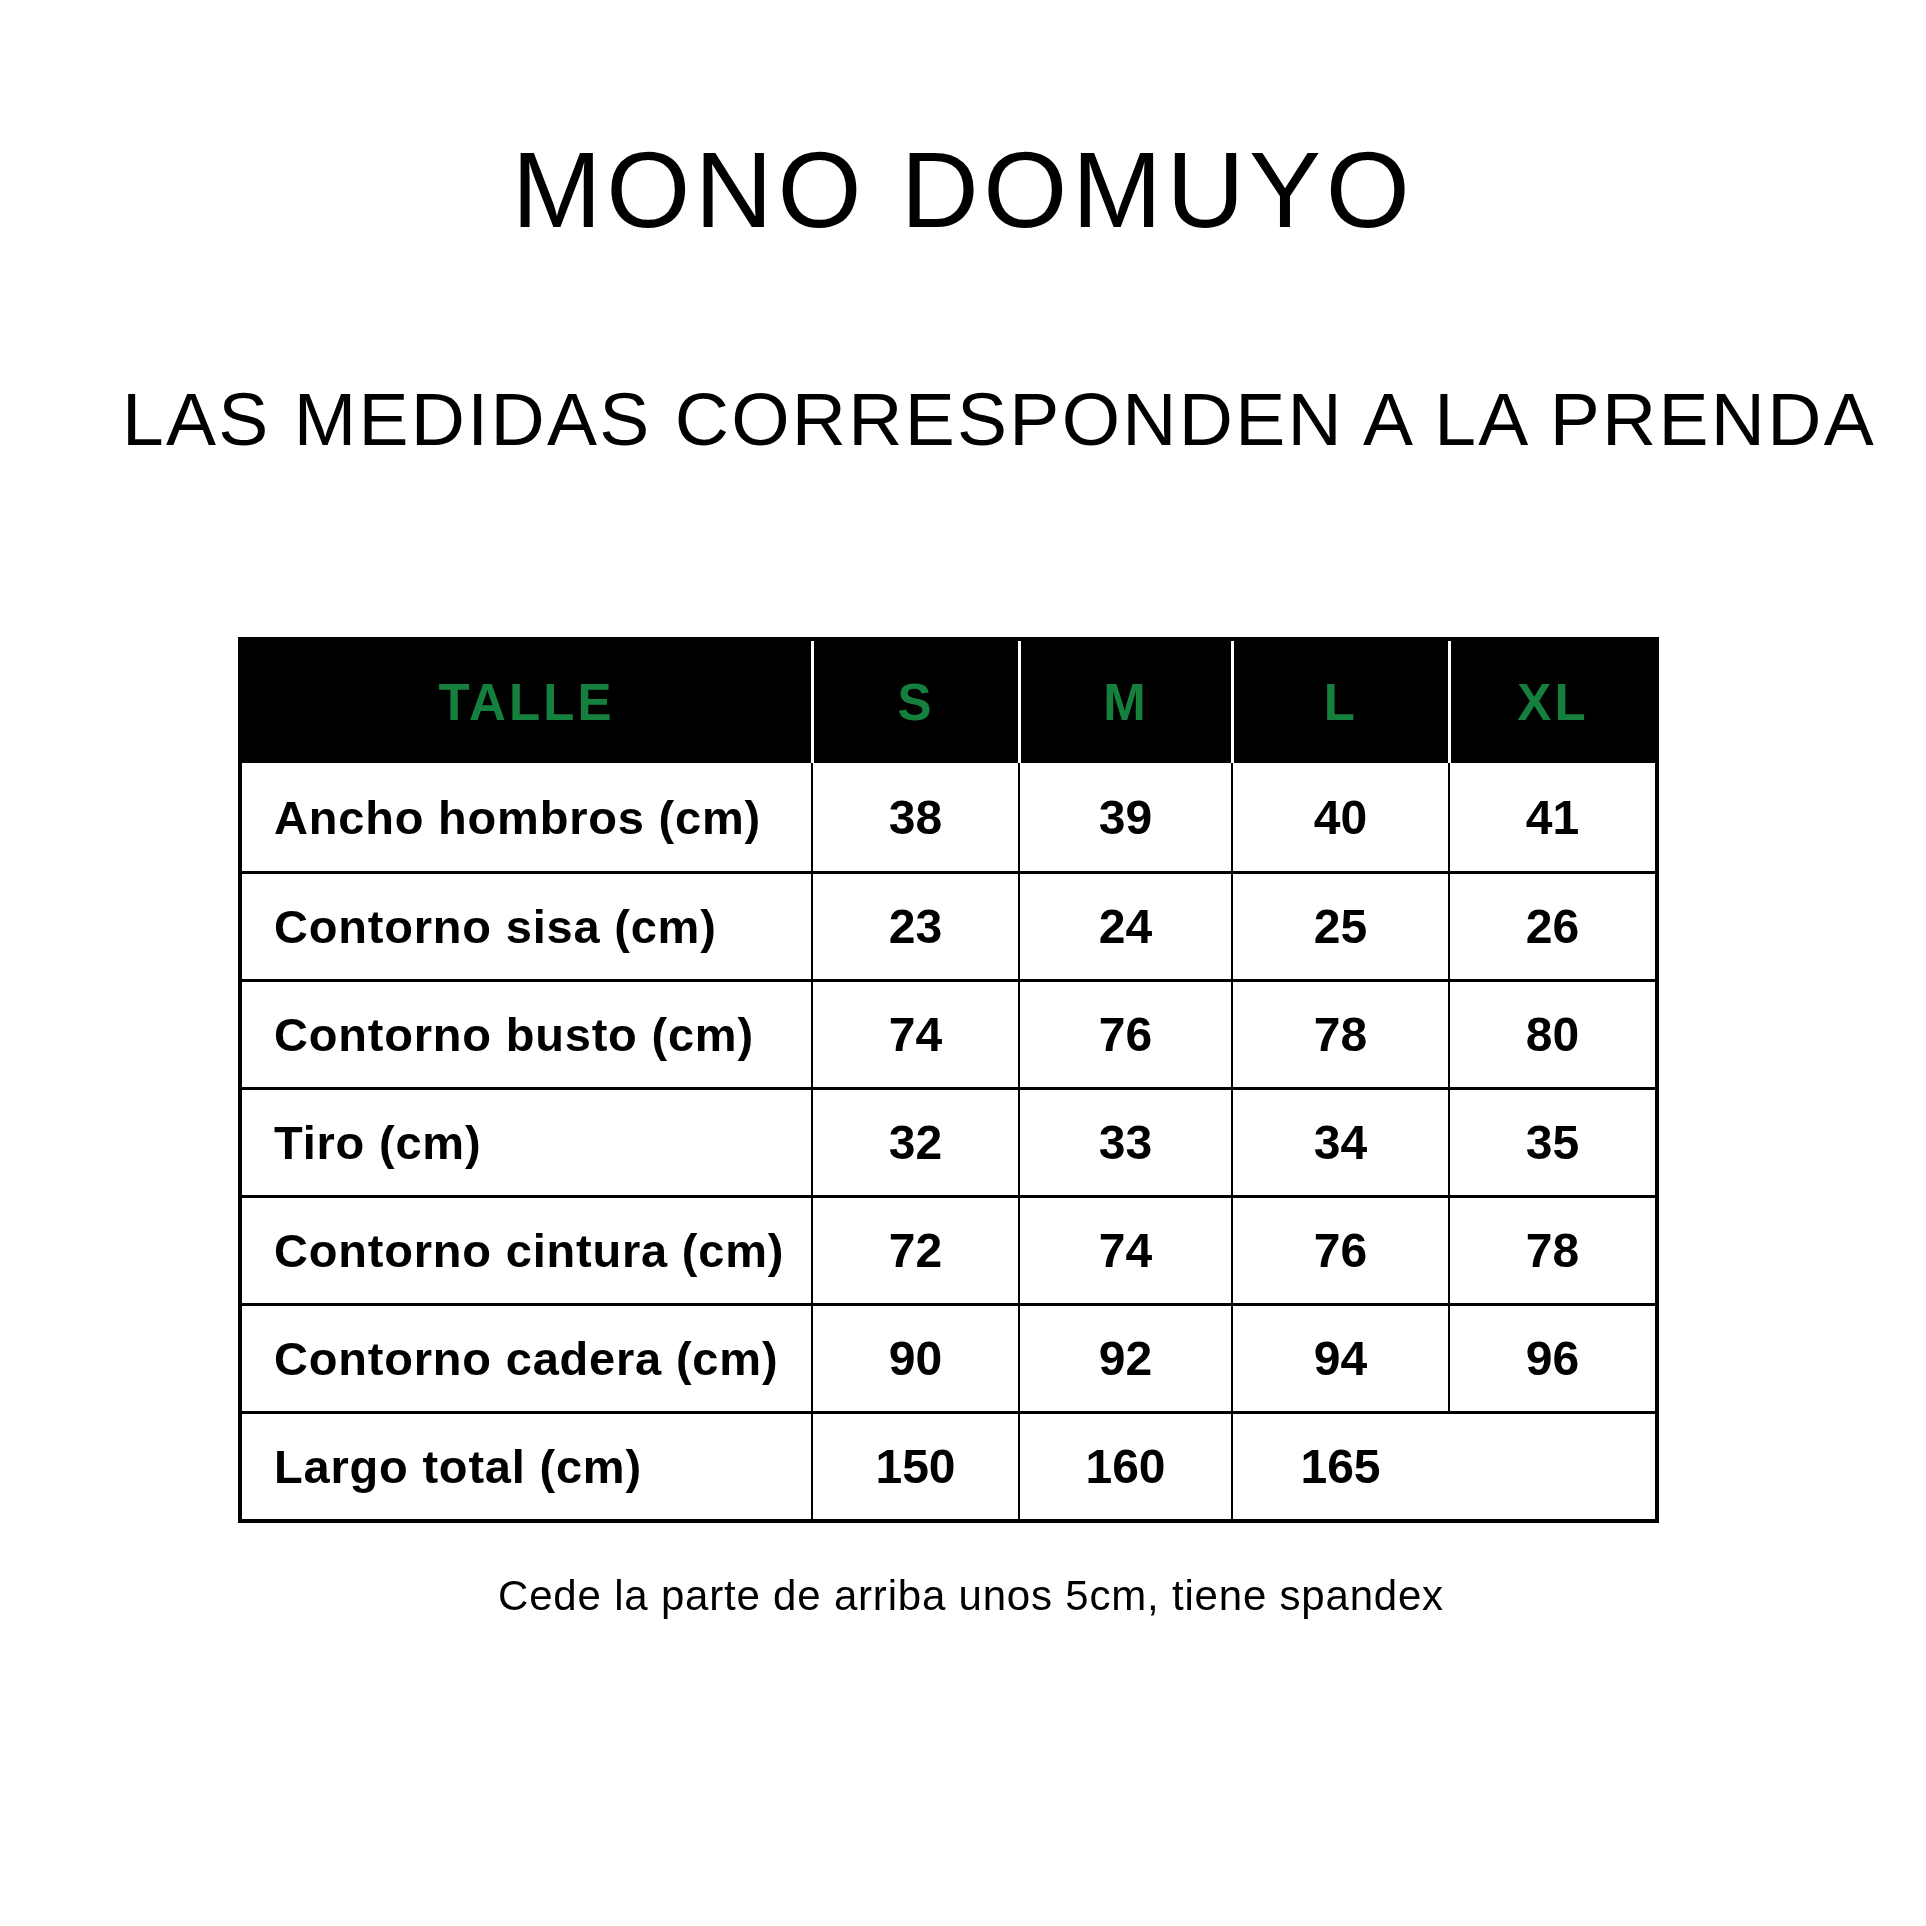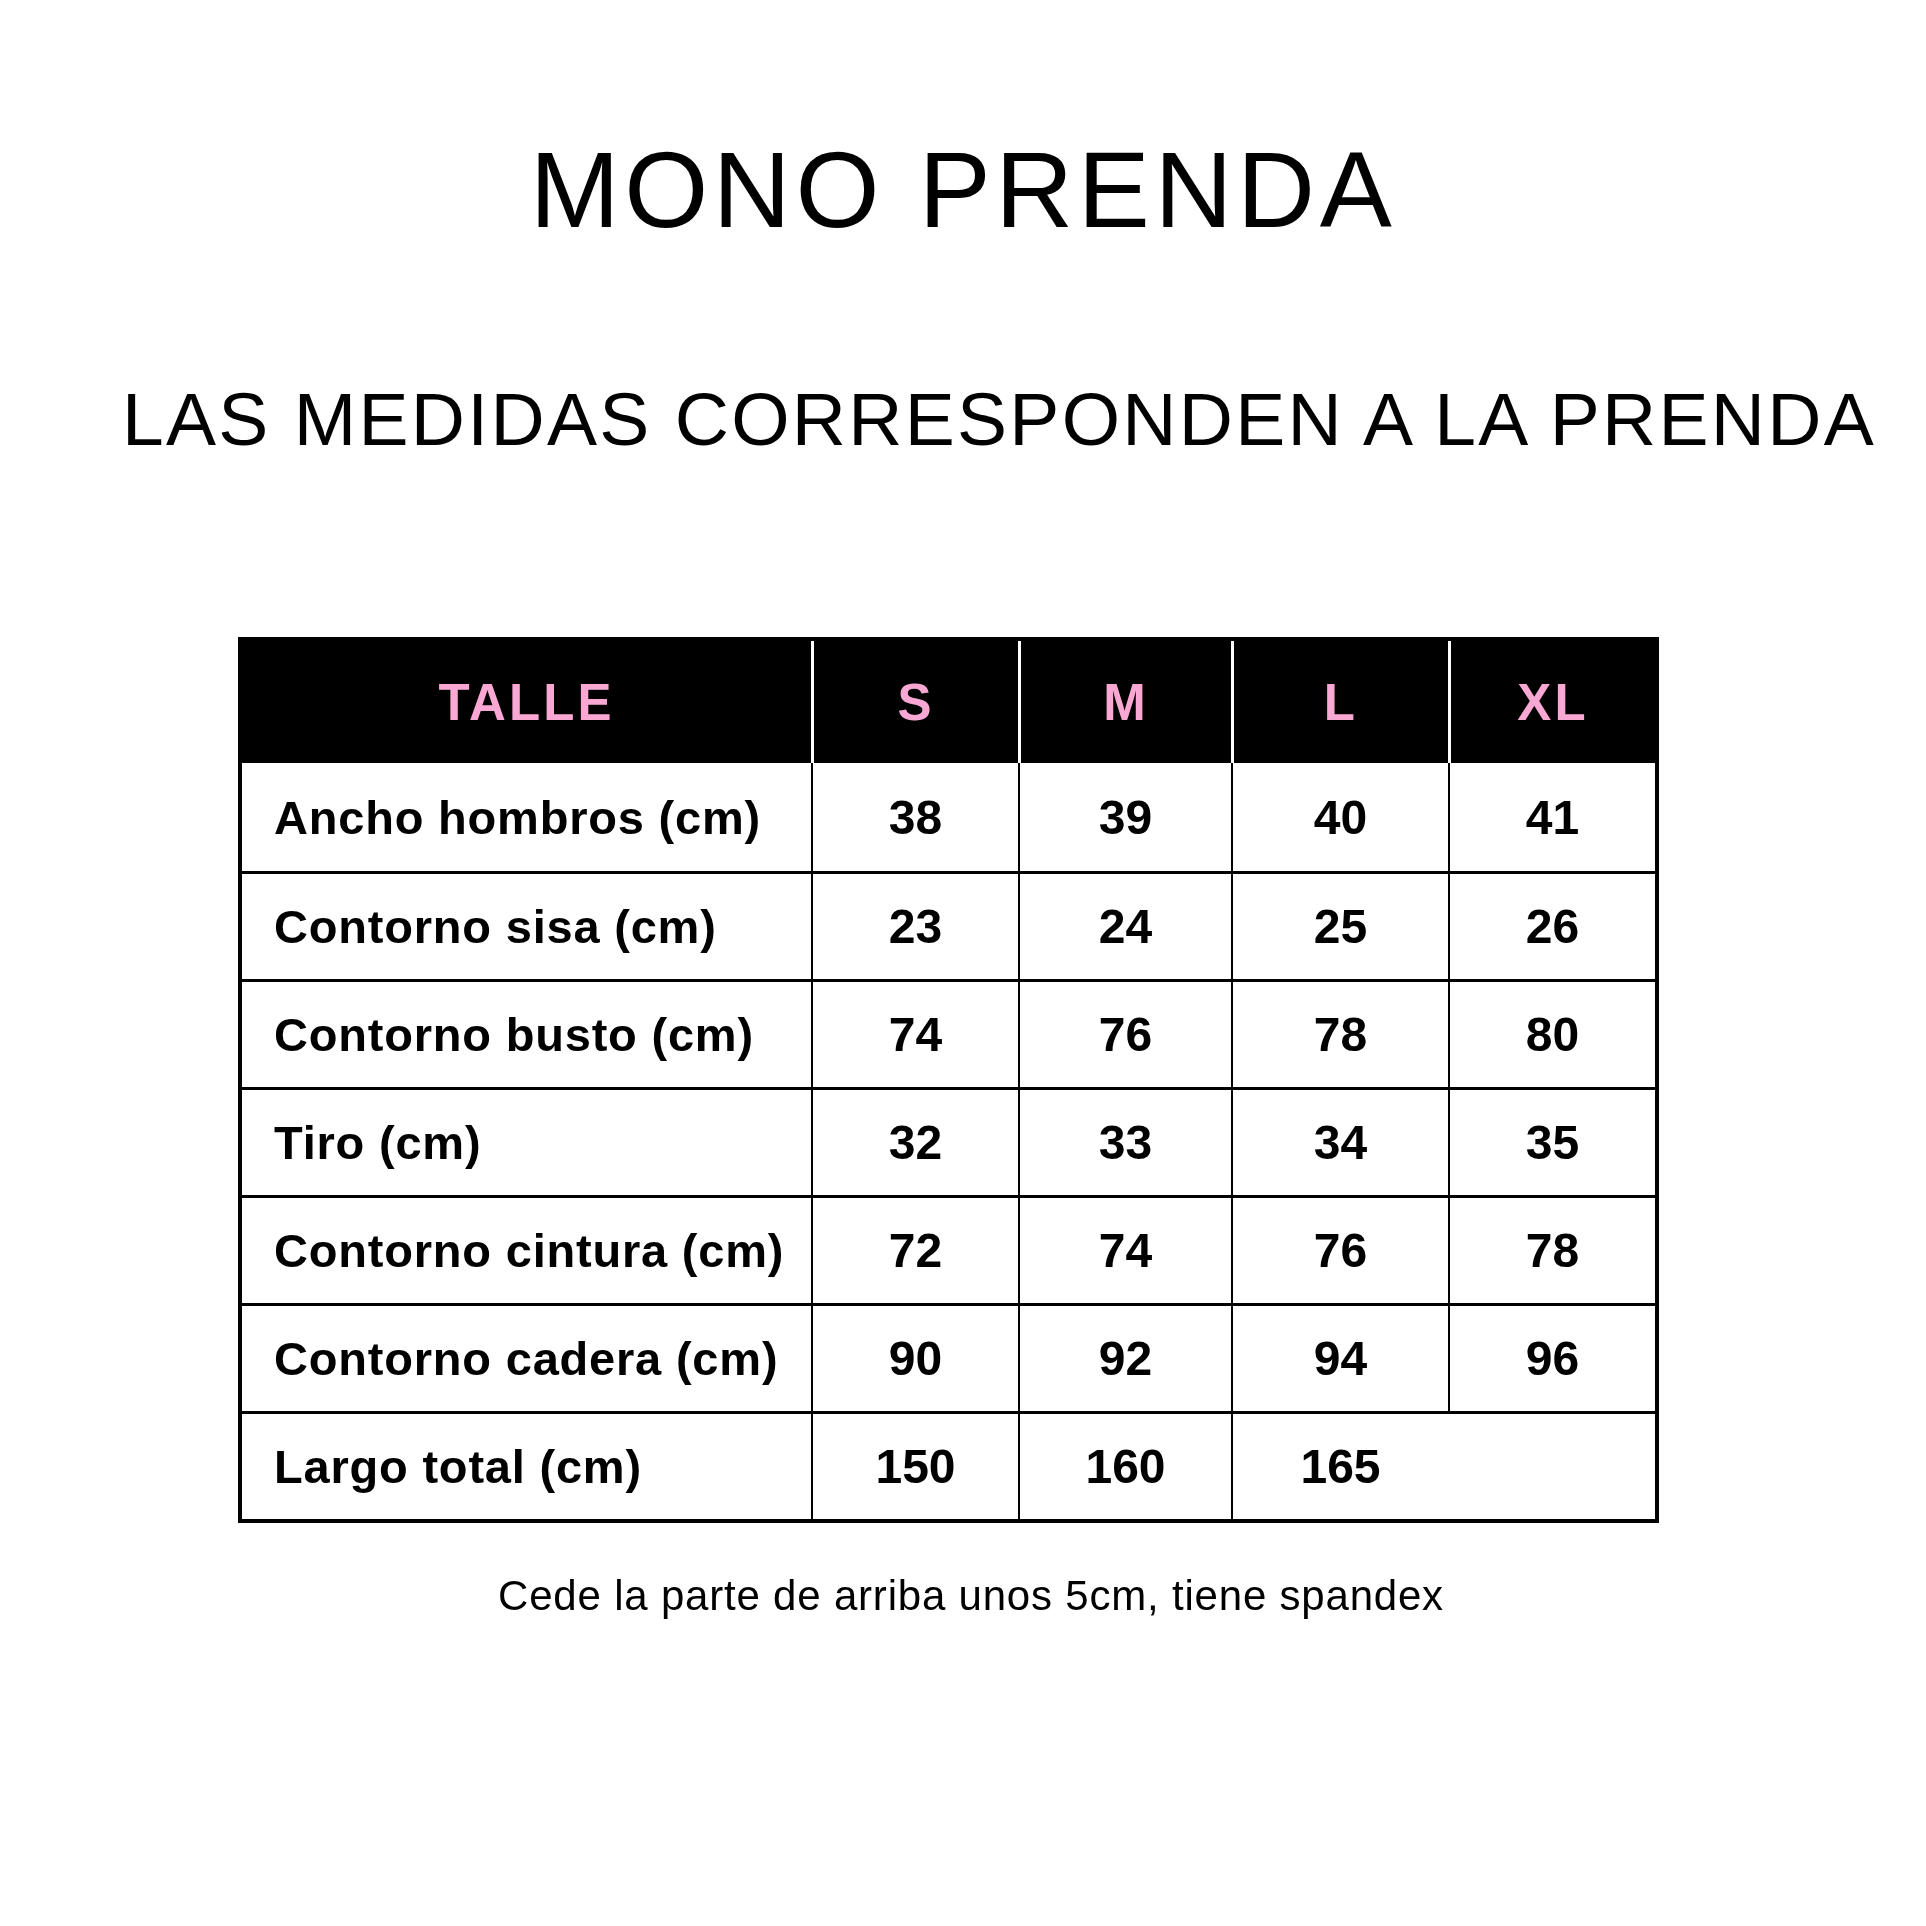--- a/index.html
+++ b/index.html
@@ -45,21 +45,21 @@
     top: 637px;
     border: 4.6px solid #000000;
     background: #ffffff;
   }
   .tr {
     display: grid;
     grid-template-columns: 569px 207px 213px 217px 207px;
   }
   .tr.thead .th {
     background: #000000;
-    color: #f9a8d4;
+    color: #15803d;
     height: 122px;
     display: flex;
     align-items: center;
     justify-content: center;
     font-size: 51px;
     font-weight: bold;
     letter-spacing: 3.1px;
   }
   .tr.thead .th.sep {
     border-left: 3.1px solid #ffffff;
@@ -100,21 +100,21 @@
     font-weight: 400;
     letter-spacing: 0.8px;
     white-space: nowrap;
   }
 </style>
 </head>
 <body>
 
 <div id="canvas">
 
-  <div class="page-title">MONO PRENDA</div>
+  <div class="page-title">MONO DOMUYO</div>
 
   <div class="page-subtitle">LAS MEDIDAS CORRESPONDEN A LA PRENDA</div>
 
   <div class="size-table">
 
     <div class="tr thead">
       <div class="th">TALLE</div>
       <div class="th sep">S</div>
       <div class="th sep">M</div>
       <div class="th sep">L</div>

